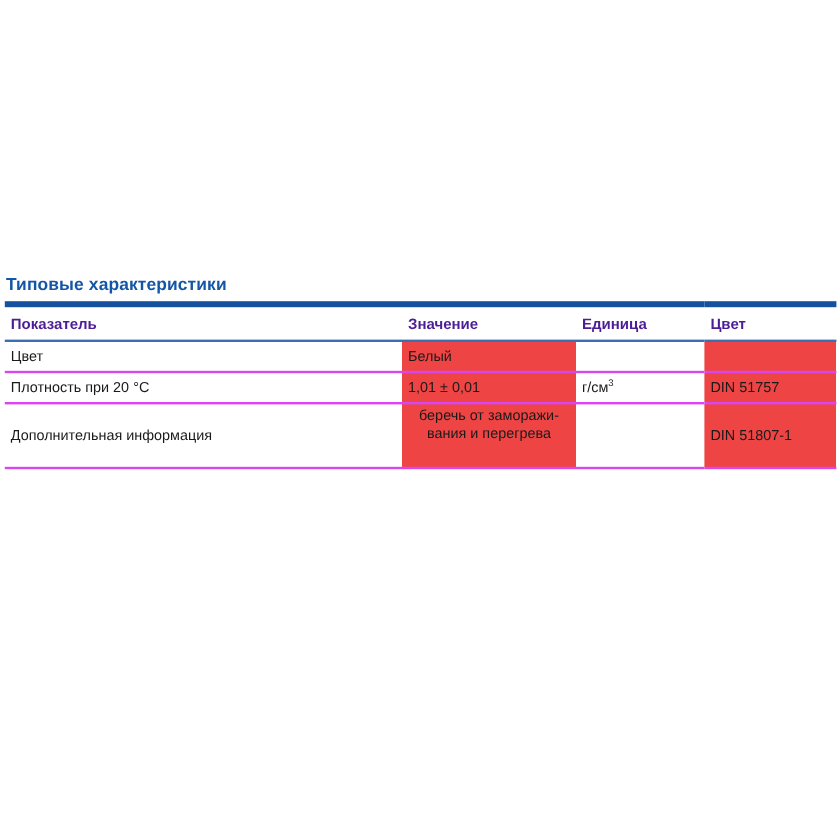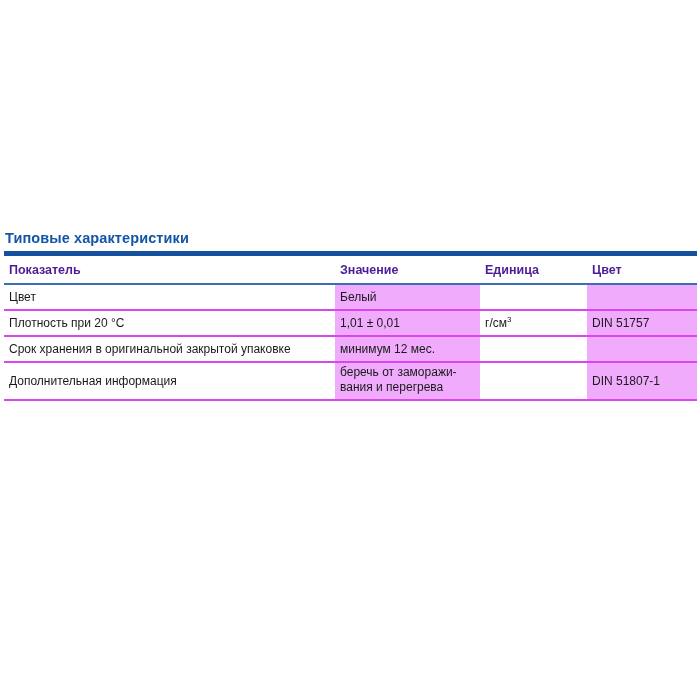--- a/index.html
+++ b/index.html
@@ -49,25 +49,26 @@
     white-space: nowrap;
   }
   .char-table td {
     padding: 4px 5px;
     line-height: 16px;
     border-bottom: 2px solid #d946ef;
     vertical-align: middle;
     overflow: hidden;
   }
   .char-table td.bg-blue {
-    background: #f0abfc;
+    background: #ef4444;
   }
   .char-table td.cell-value-multiline {
     padding-top: 2px;
-    padding-bottom: 4px;
+    padding-bottom: 20px;
+    text-align: center;
   }
   .value-line {
     display: block;
     line-height: 13px;
     padding: 1px 0;
   }
   .char-table sup {
     font-size: 8px;
     line-height: 0;
   }
@@ -102,26 +103,20 @@
           <td></td>
           <td class="bg-blue"></td>
         </tr>
         <tr>
           <td>Плотность при 20 °C</td>
           <td class="bg-blue">1,01 ± 0,01</td>
           <td><span>г/см</span><sup>3</sup></td>
           <td class="bg-blue">DIN 51757</td>
         </tr>
         <tr>
-          <td>Срок хранения в оригинальной закрытой упаковке</td>
-          <td class="bg-blue">минимум 12 мес.</td>
-          <td></td>
-          <td class="bg-blue"></td>
-        </tr>
-        <tr>
           <td>Дополнительная информация</td>
           <td class="bg-blue cell-value-multiline">
             <span class="value-line">беречь от заморажи-</span>
             <span class="value-line">вания и перегрева</span>
           </td>
           <td></td>
           <td class="bg-blue">DIN 51807-1</td>
         </tr>
       </tbody>
     </table>

